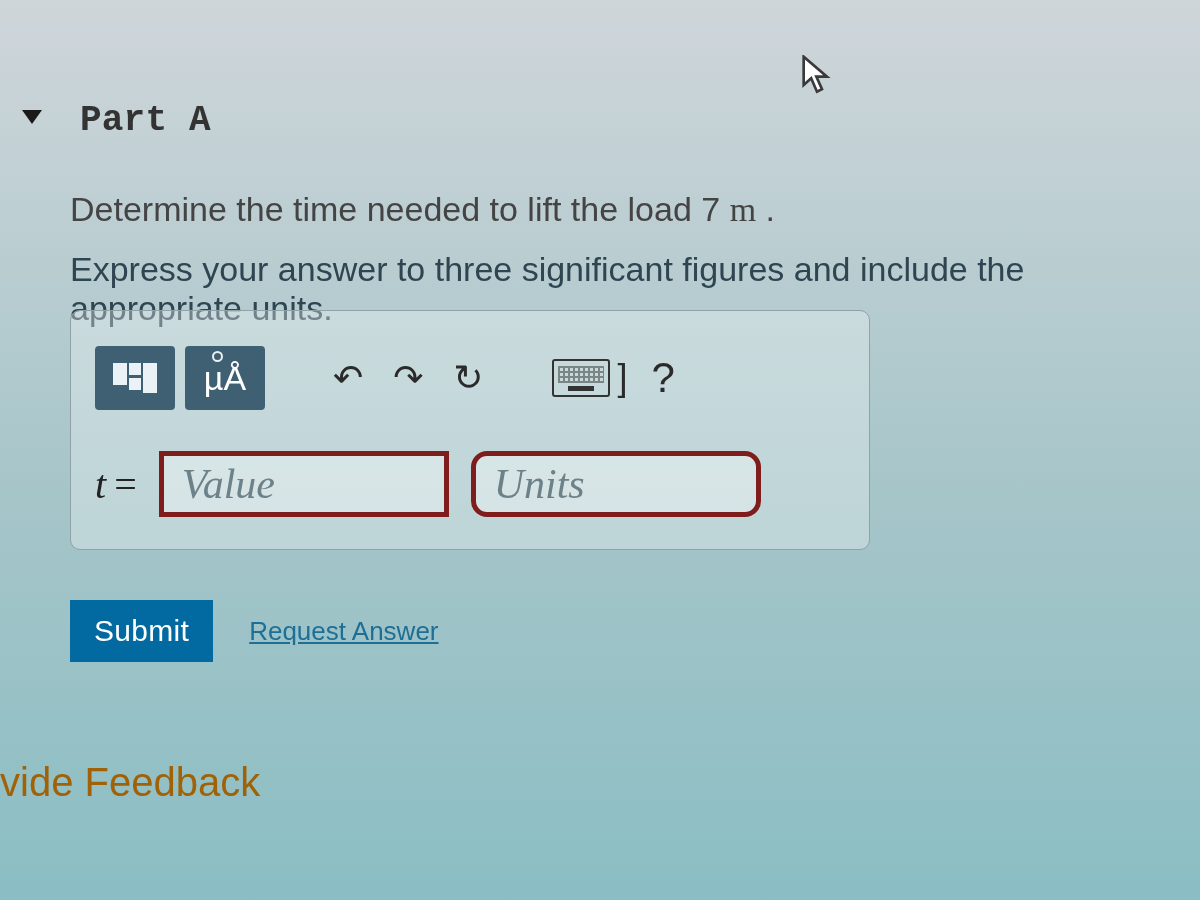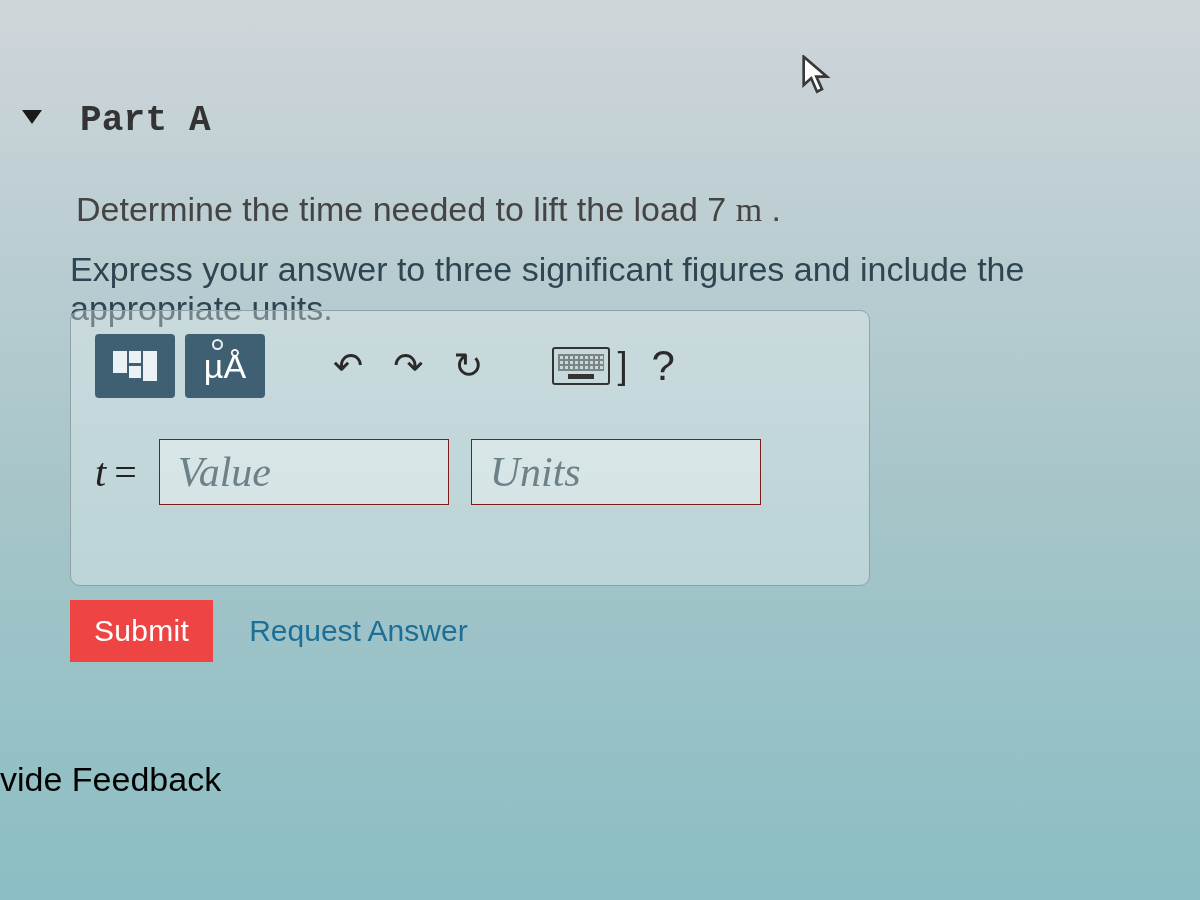--- a/index.html
+++ b/index.html
@@ -12,28 +12,28 @@
   .cursor{position:absolute;left:800px;top:55px;}
   .cursor svg{width:34px;height:40px;stroke:#3a3a3a;fill:#fff;}
 
   .collapse-arrow{position:absolute;left:22px;top:110px;width:0;height:0;
     border-left:10px solid transparent;border-right:10px solid transparent;
     border-top:14px solid #1a1a1a;}
 
   .part-title{position:absolute;left:80px;top:100px;font-size:36px;
     font-weight:700;letter-spacing:.2px;font-family:Liberation Mono, monospace;}
 
-  .prompt1{position:absolute;left:76px;top:190px;font-size:34px;color:#444;}
+  .prompt1{position:absolute;left:70px;top:190px;font-size:34px;color:#444;}
   .prompt1 .mono{font-family:ui-serif,Georgia,'Times New Roman',serif;}
   .prompt2{position:absolute;left:70px;top:250px;font-size:34px;
     font-weight:400;color:#2e4552;}
 
-  .answer-box{position:absolute;left:70px;top:310px;width:800px;height:276px;
+  .answer-box{position:absolute;left:70px;top:310px;width:800px;height:240px;
     border:1px solid #8fa2a7;border-radius:10px;
-    background:rgba(240,246,247,.35);padding:18px 24px;box-sizing:border-box;}
+    background:rgba(240,246,247,.35);padding:30px 24px;box-sizing:border-box;}
 
   .toolbar{display:flex;align-items:center;gap:10px;height:74px;}
   .tbtn{width:80px;height:64px;background:#3f6073;border-radius:4px;
     display:flex;align-items:center;justify-content:center;color:#fff;
     font-size:30px;cursor:pointer;}
   .tbtn.wide{width:80px;}
   .tbtn .fxicon{display:flex;gap:2px;}
   .fxicon .box{width:14px;height:22px;background:#eaf2f6;}
   .fxicon .col{display:flex;flex-direction:column;gap:3px;}
   .fxicon .sm{width:12px;height:12px;background:#eaf2f6;}
@@ -50,33 +50,33 @@
                repeating-linear-gradient(0deg,#333 0 2px,transparent 2px 5px);
     opacity:.5;}
   .kb::after{content:"";position:absolute;left:14px;right:14px;bottom:4px;height:5px;background:#333;}
   .bracket{font-size:36px;color:#2a2a2a;margin-left:-4px;}
   .qmark{font-size:42px;color:#2a2a2a;margin-left:14px;cursor:pointer;}
 
   .inputs{display:flex;align-items:center;gap:22px;margin-top:36px;}
   .tlabel{font-family:Georgia,'Times New Roman',serif;font-style:italic;
     font-size:40px;color:#222;}
   .tlabel .eq{font-style:normal;margin-left:8px;}
-  .field{height:66px;border:1px solid #7f1d1d;background:rgba(255,255,255,.35);
+  .field{height:66px;border:5px solid #7f1d1d;background:rgba(255,255,255,.35);
     display:flex;align-items:center;padding:0 18px;
     font-family:Georgia,'Times New Roman',serif;font-style:italic;font-size:42px;
     color:#6d8189;box-sizing:border-box;text-align:right;}
   .field.value{width:290px;}
-  .field.units{width:290px;}
+  .field.units{width:290px;border-radius:16px;}
 
   .actions{position:absolute;left:70px;top:600px;display:flex;align-items:center;gap:36px;}
-  .submit{background:#ef4444;color:#fff;border:none;font-size:30px;
+  .submit{background:#0369a1;color:#fff;border:none;font-size:30px;
     padding:14px 24px;cursor:pointer;letter-spacing:.3px;}
-  .reqlink{color:#1d6f95;font-size:30px;cursor:pointer;}
+  .reqlink{color:#1d6f95;font-size:26px;text-decoration:underline;cursor:pointer;}
 
-  .feedback{position:absolute;left:0;top:760px;font-size:34px;color:#000000;}
+  .feedback{position:absolute;left:0;top:760px;font-size:40px;color:#a16207;}
 </style>
 </head>
 <body>
 
 <div class="cursor">
   <svg viewBox="0 0 20 24">
       <path d="M2 1 L2 18 L6.5 14 L10 22 L13 20.5 L9.6 13 L16 13 Z" stroke-width="1.6"></path>
     </svg>
 </div>
 

